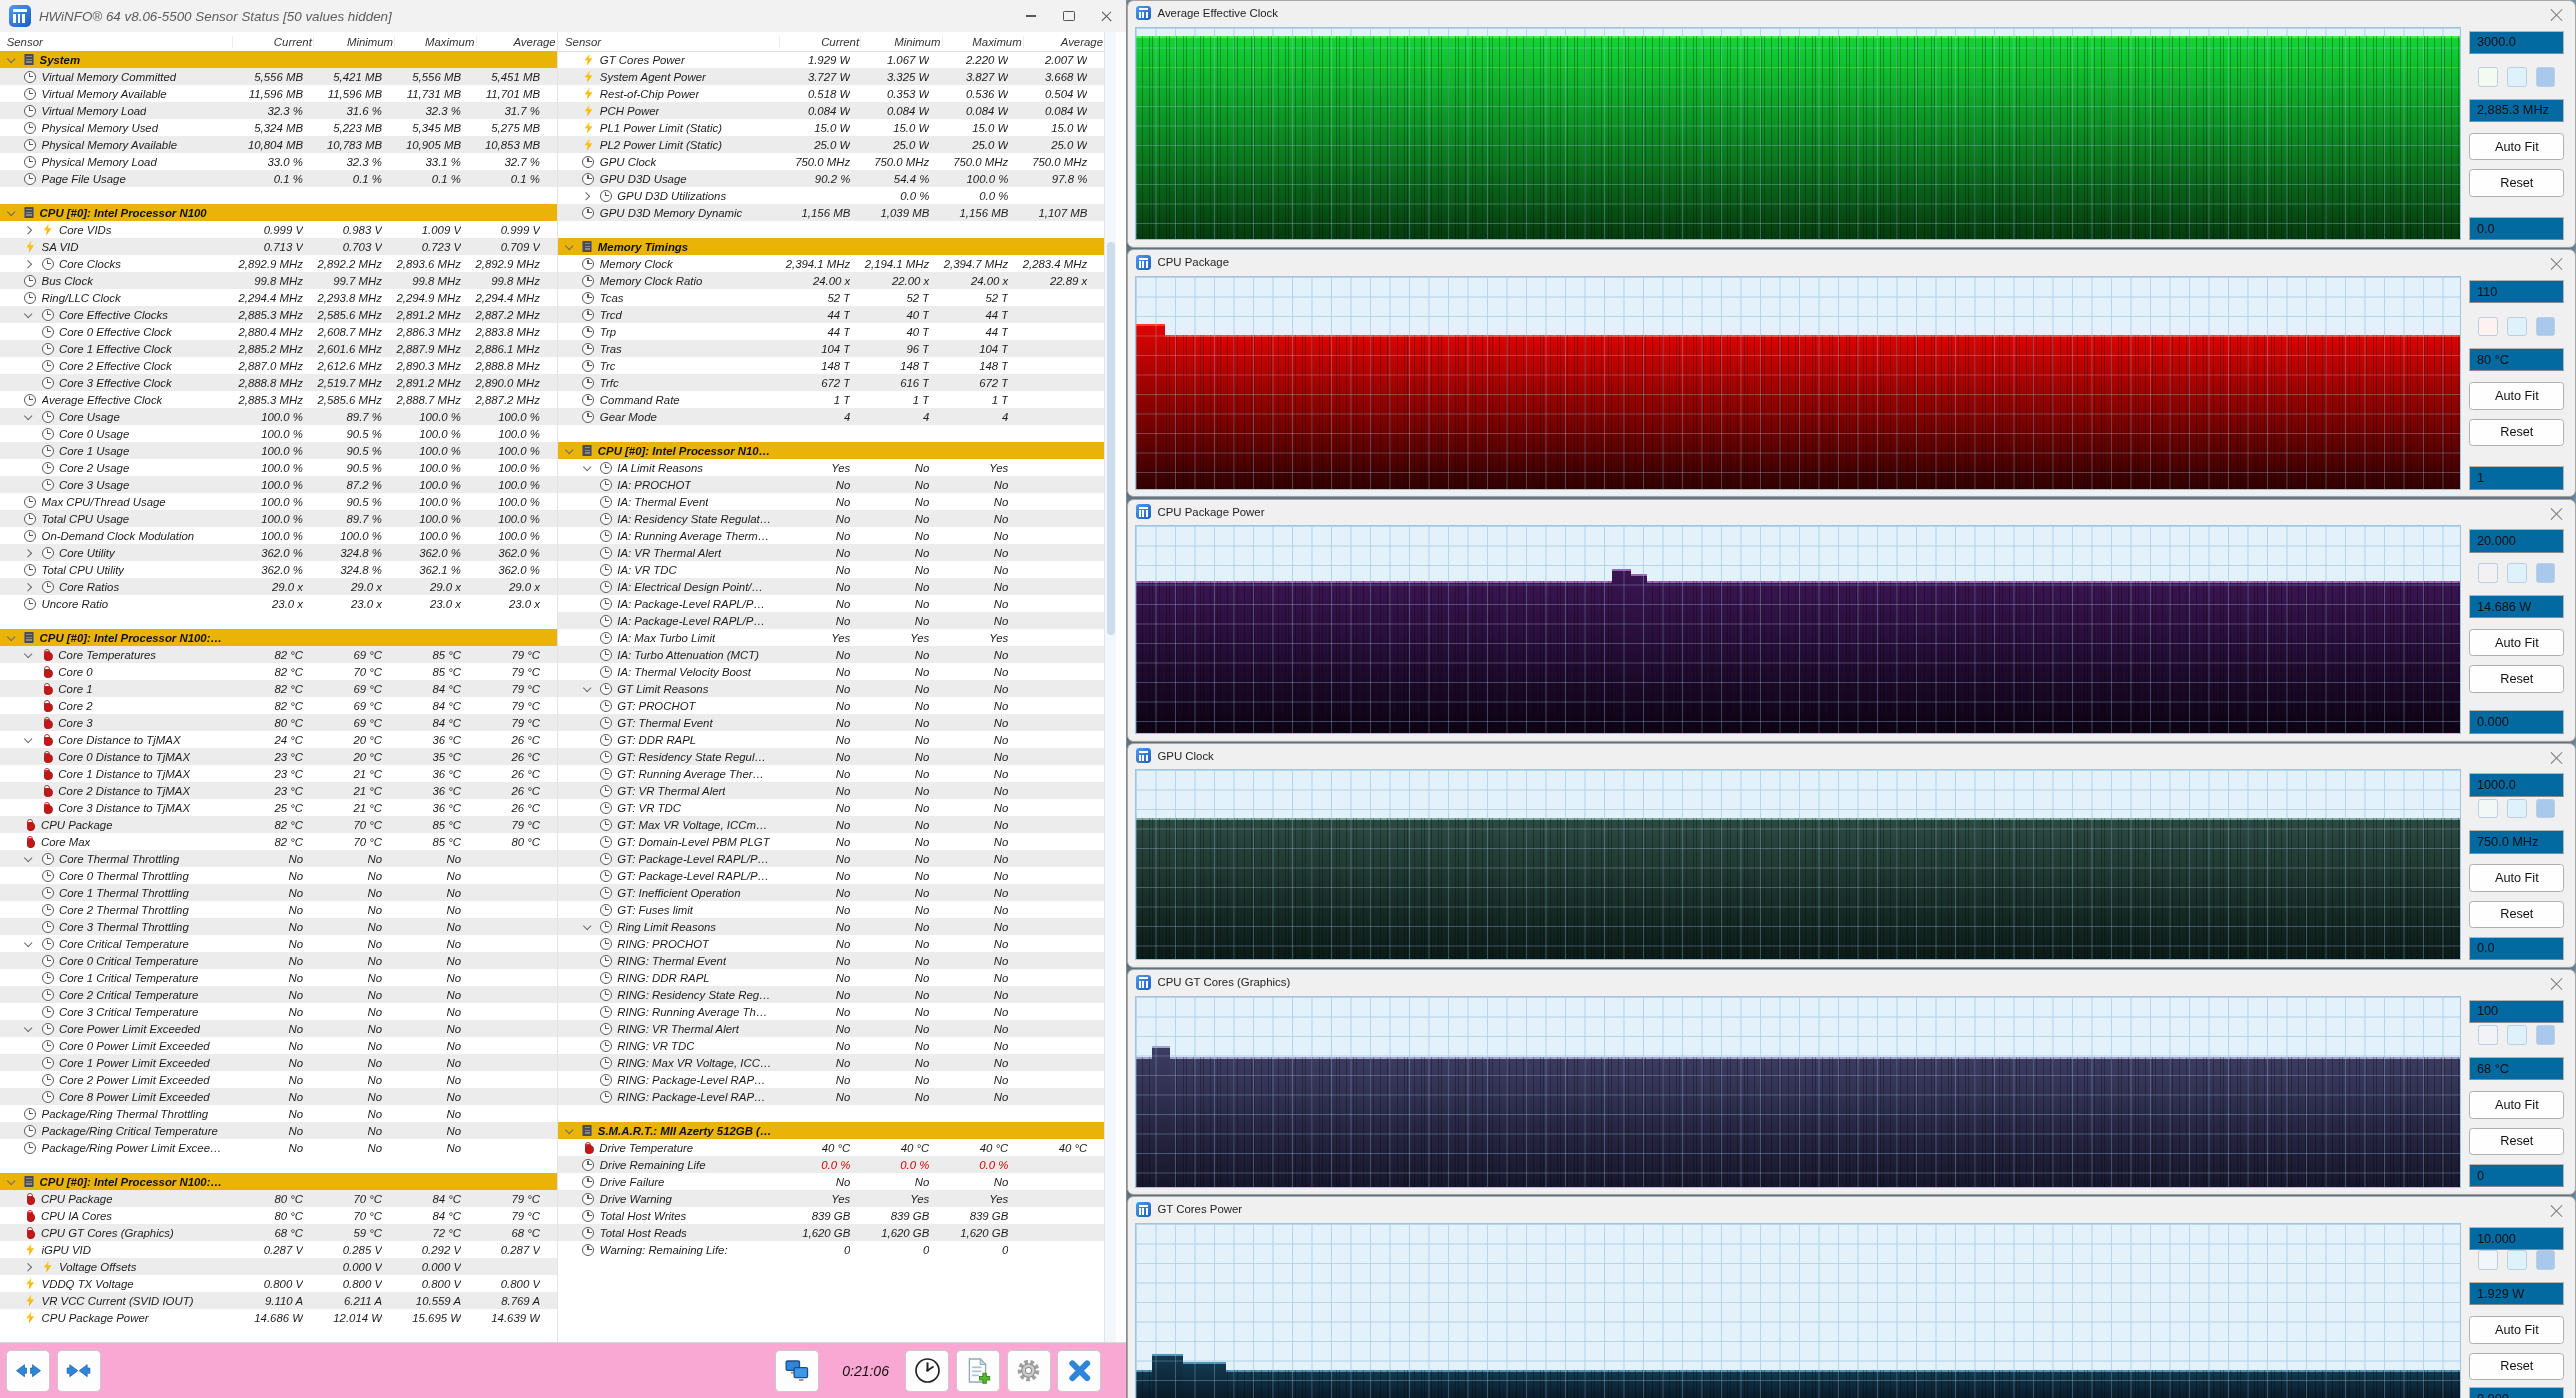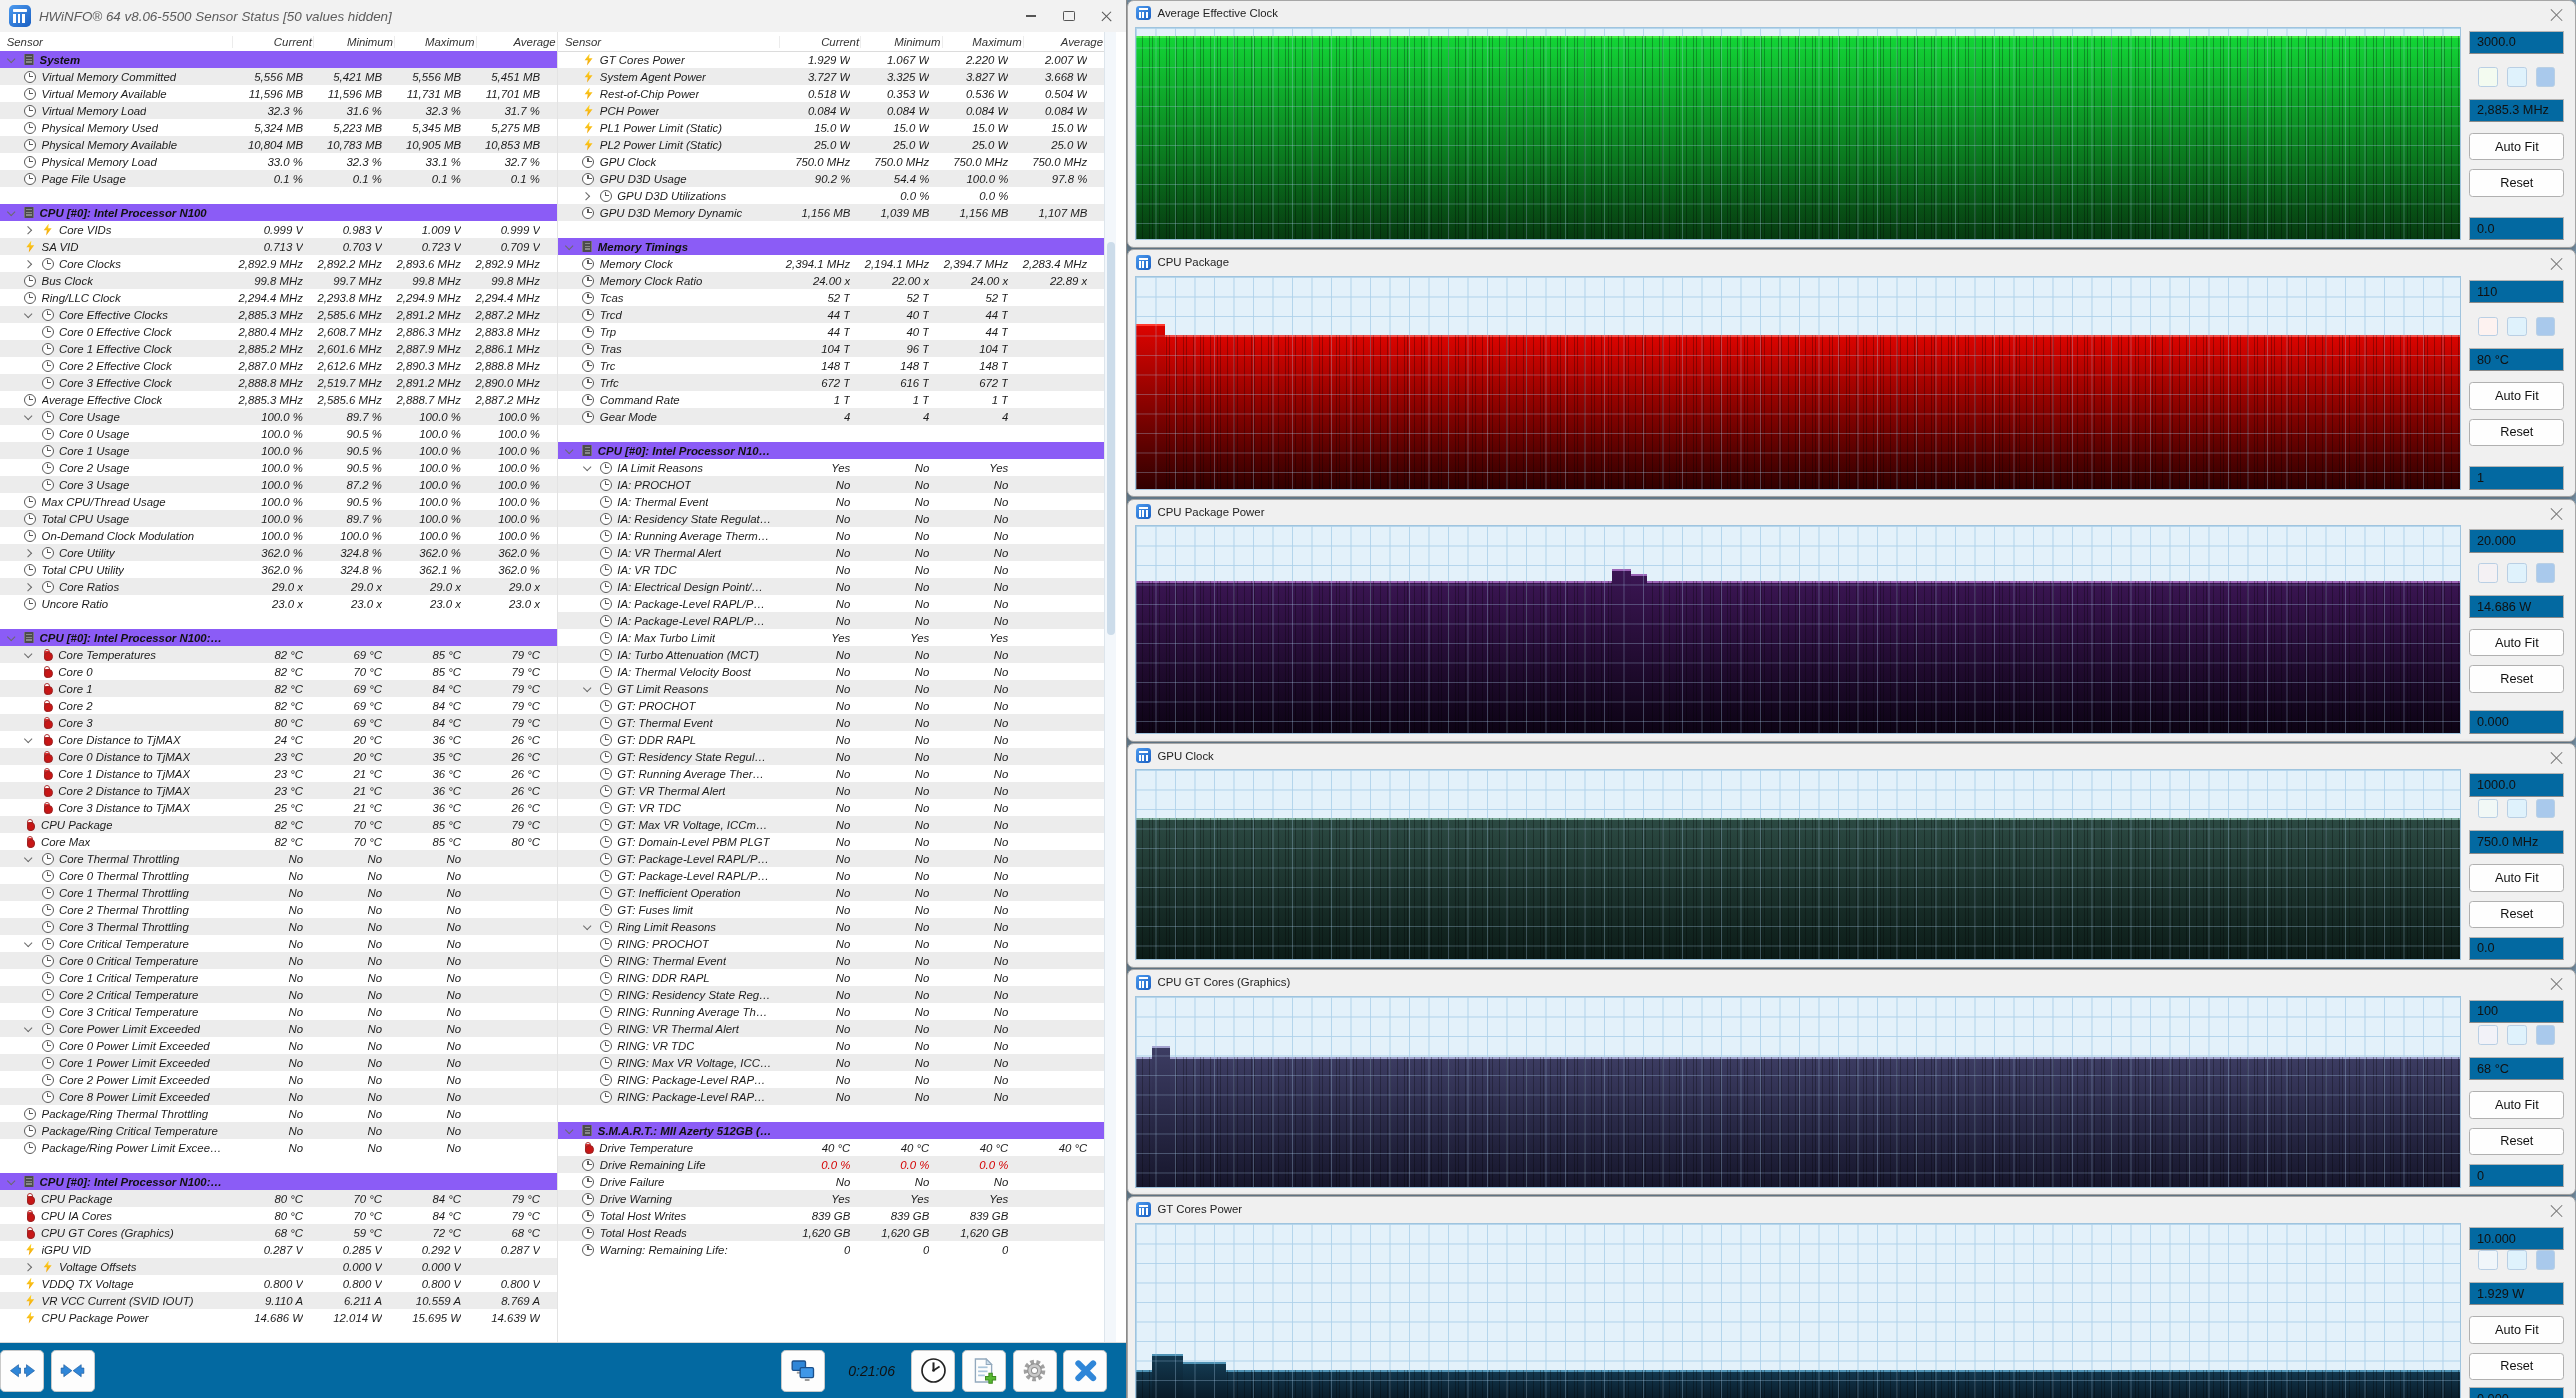--- a/index.html
+++ b/index.html
@@ -28,42 +28,42 @@
   .sbar{width:10.7px;flex:none;background:#f3f7fb;border-left:0.7px solid #dde5ec;position:relative;}
   .sbar .thumb{position:absolute;left:1.3px;right:1.3px;top:16%;height:30%;background:#ccdcea;border-radius:4px;}
 
   .hdr{height:19px;display:flex;align-items:center;font-size:11.4px;color:#333;border-bottom:0.7px solid #dcdcdc;padding-left:6.7px;background:#fff;}
   .h-name{flex:1;}
   .h-cell{width:79px;flex:none;text-align:right;border-left:0.7px solid #ececec;padding-right:1.3px;}
   .pane .rows{position:absolute;left:0;right:0;top:19px;bottom:0;}
   .row{height:17px;display:flex;align-items:center;font-size:11.4px;color:#1c1c1c;padding:0 17px 0 5.4px;white-space:nowrap;}
   .row.alt{background:#ececec;}
   .row.gap{background:#fff;}
-  .row.grp{background:#8b5cf6;font-weight:bold;color:#111;}
+  .row.grp{background:#eab308;font-weight:bold;color:#111;}
   .row .lblwrap{flex:1;display:flex;align-items:center;gap:5.4px;overflow:hidden;min-width:0;}
   .row.ind1 .lblwrap{padding-left:17.4px;}
   .cell{width:79px;flex:none;text-align:right;overflow:hidden;}
   .cell.red{color:#d40000;}
   .lbl{overflow:hidden;text-overflow:ellipsis;}
 
   .chev{width:13.4px;height:12px;flex:none;position:relative;}
   .chev.open::after{content:"";position:absolute;left:2.7px;top:2px;width:5.4px;height:5.4px;border-right:1.3px solid #6a6a6a;border-bottom:1.3px solid #6a6a6a;transform:rotate(45deg);}
   .chev.closed::after{content:"";position:absolute;left:2px;top:3.4px;width:5.4px;height:5.4px;border-right:1.3px solid #6a6a6a;border-bottom:1.3px solid #6a6a6a;transform:rotate(-45deg);}
 
   .ic{flex:none;position:relative;display:inline-block;width:12px;height:12px;box-sizing:border-box;}
   .ic-clk{border:1.3px solid #5a5a5a;border-radius:50%;background:#fff;}
   .ic-clk::before{content:"";position:absolute;left:4px;top:1.3px;width:1.3px;height:4px;background:#5a5a5a;}
   .ic-clk::after{content:"";position:absolute;left:4.7px;top:4px;width:3.4px;height:1.3px;background:#5a5a5a;}
   .ic-blt{background:linear-gradient(180deg,#ffd92b,#f09c00);clip-path:polygon(60% 0,18% 56%,44% 56%,38% 100%,84% 40%,55% 40%);}
   .ic-thm{width:6px;height:12px;margin:0 2.7px;border:1px solid #a33;border-radius:3.4px;background:linear-gradient(180deg,#fff 0 15%,#e03030 15%,#b01010 100%);}
   .ic-thm::after{content:"";position:absolute;left:-1.3px;bottom:-1.3px;width:6.7px;height:6.7px;background:#c81616;border-radius:50%;border:0.7px solid #922;}
   .ic-chip{width:10px;height:11.4px;background:#4c4c4c;border-left:1.3px solid #777;border-right:1.3px solid #777;border-radius:1.3px;}
   .ic-chip::after{content:"";position:absolute;left:1.3px;right:1.3px;top:2px;bottom:2px;background:repeating-linear-gradient(180deg,#8a8a8a 0 1.3px,rgba(0,0,0,0) 1.3px 2.7px);}
 
-  .footer{height:55px;flex:none;background:#0369a1;border-top:0.7px solid #d8d8d8;display:flex;align-items:center;padding:0 0;}
+  .footer{height:55px;flex:none;background:#f9a8d4;border-top:0.7px solid #d8d8d8;display:flex;align-items:center;padding:0 6px;}
   .fbtn{width:42px;height:40px;background:#fdfdfd;border:0.7px solid #c9c9c9;border-radius:4.7px;display:flex;align-items:center;justify-content:center;margin-right:6.7px;flex:none;}
   .fright{margin-left:auto;display:flex;align-items:center;margin-right:12px;}
   .ftime{font-size:14px;color:#111;margin:0 10.7px;min-width:58px;text-align:center;}
 
   
   .graphs{position:absolute;left:1127px;top:0;width:1449px;height:1398px;display:flex;flex-direction:column;gap:1.3px;overflow:hidden;}
   .gwin{position:relative;flex:none;background:#f0f0f0;border:0.7px solid #a6a6a6;border-radius:6.7px;box-shadow:0 2px 6.7px rgba(0,0,0,.28);overflow:hidden;}
   .gtbar{height:24px;display:flex;align-items:center;gap:6.7px;padding-left:8px;font-size:11.4px;color:#222;}
   .mini-ic{width:14.8px;height:14.8px;border-radius:3.4px;background:linear-gradient(135deg,#4d9bef,#1a5fc2);position:relative;flex:none;}
   .mini-ic::before{content:"";position:absolute;left:2.7px;right:2.7px;top:2.7px;height:2px;background:#fff;}

